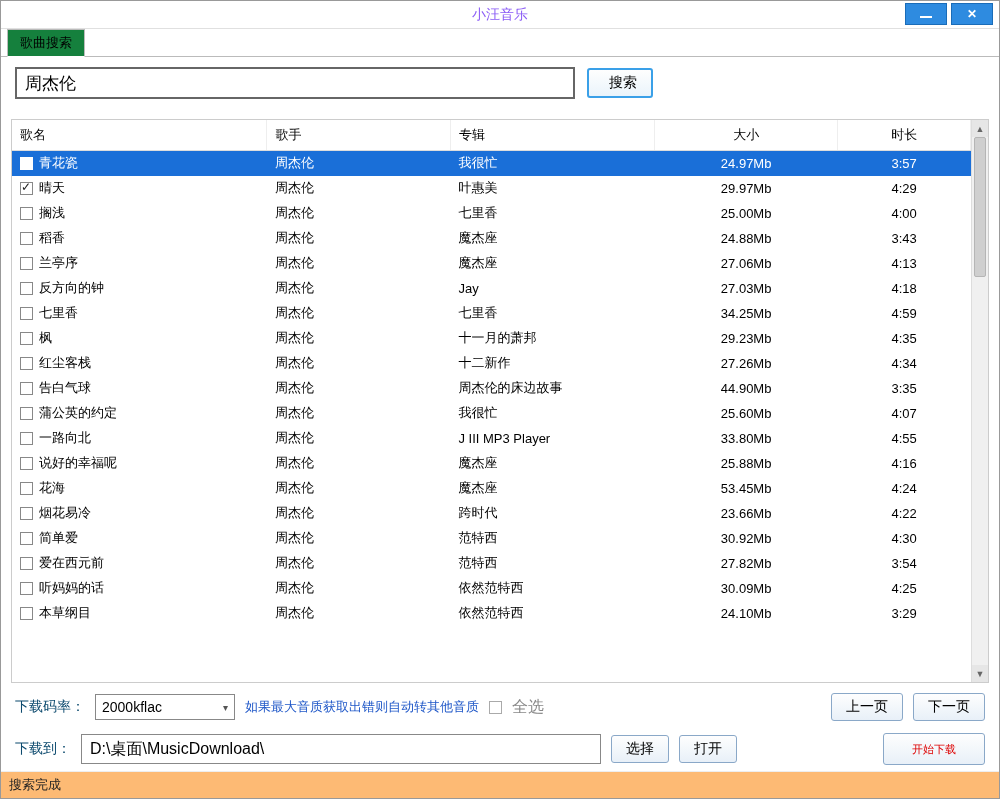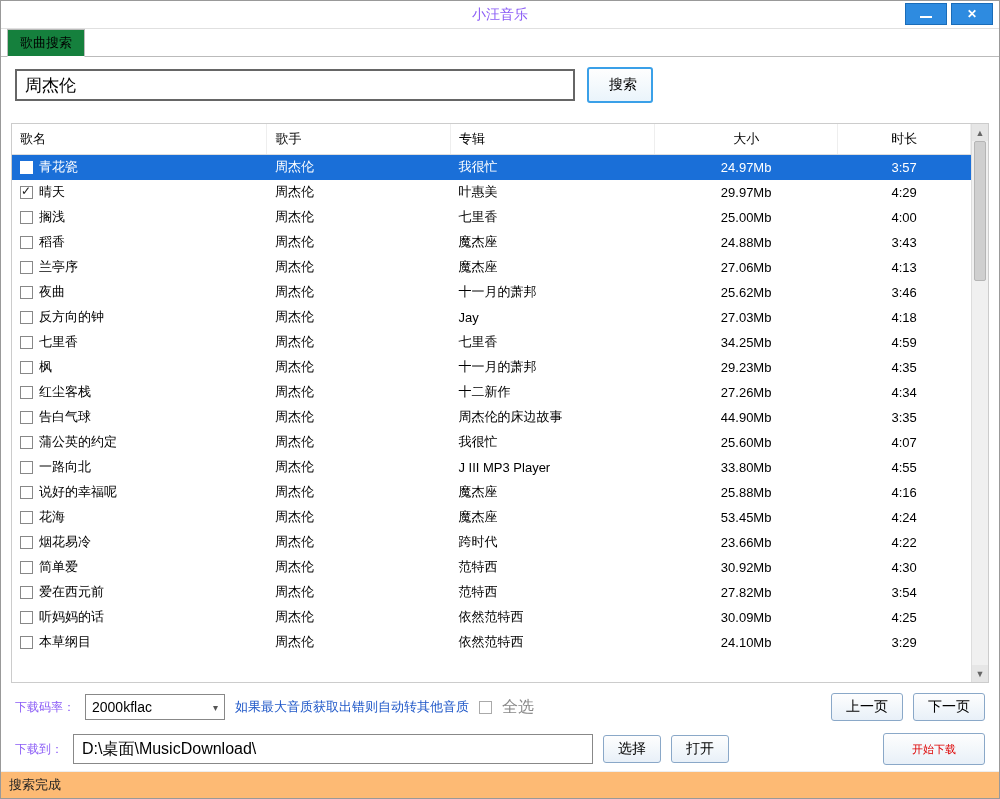--- a/index.html
+++ b/index.html
@@ -90,21 +90,21 @@
     .btn {
       padding: 4px 14px;
       border: 1px solid #8aa8c8;
       background: linear-gradient(#fefefe,#e8f0f8);
       border-radius: 3px;
       cursor: pointer;
       font-family: inherit;
       font-size: 14px;
       height: 28px;
     }
-    .btn.primary-outline { border: 2px solid #3aa0e8; background: linear-gradient(#fefefe,#eaf4fb); height:36px;padding-left:20px; }
+    .btn.primary-outline { border: 2px solid #3aa0e8; background: linear-gradient(#fefefe,#eaf4fb); height:30px;padding-left:20px; }
     .btn.red-text { color: #d00; padding: 6px 28px; height: 32px; font-size: 11px; }
 
     .table-wrap {
       flex: 1;
       margin: 8px 10px 6px;
       border: 1px solid #ccc;
       overflow: hidden;
       position: relative;
       display: flex;
     }
@@ -180,21 +180,21 @@
     }
     .vscrollbar .arrow.bottom { position:absolute; bottom:0; left:0; right:0; }
 
     .footer-row1, .footer-row2 {
       display: flex;
       align-items: center;
       padding: 6px 14px;
       gap: 10px;
     }
     .footer-row1 { padding-top: 4px; }
-    .label { font-size: 12px; color: #8b5cf6; }
+    .label { font-size: 14px; color: #0c4a6e; }
     .select {
       width: 140px; height: 26px;
       border: 1px solid #888;
       padding: 2px 6px;
       font-family: inherit;
       font-size: 14px;
       background: #fff;
       display: flex;
       align-items: center;
       justify-content: space-between;
@@ -294,27 +294,20 @@
               <td>3:43</td>
             </tr>
             <tr>
               <td><span class="chk"></span><span>兰亭序</span></td>
               <td>周杰伦</td>
               <td>魔杰座</td>
               <td>27.06Mb</td>
               <td>4:13</td>
             </tr>
             <tr>
-              <td><span class="chk"></span><span>夜曲</span></td>
-              <td>周杰伦</td>
-              <td>十一月的萧邦</td>
-              <td>25.62Mb</td>
-              <td>3:46</td>
-            </tr>
-            <tr>
               <td><span class="chk"></span><span>反方向的钟</span></td>
               <td>周杰伦</td>
               <td>Jay</td>
               <td>27.03Mb</td>
               <td>4:18</td>
             </tr>
             <tr>
               <td><span class="chk"></span><span>七里香</span></td>
               <td>周杰伦</td>
               <td>七里香</td>

